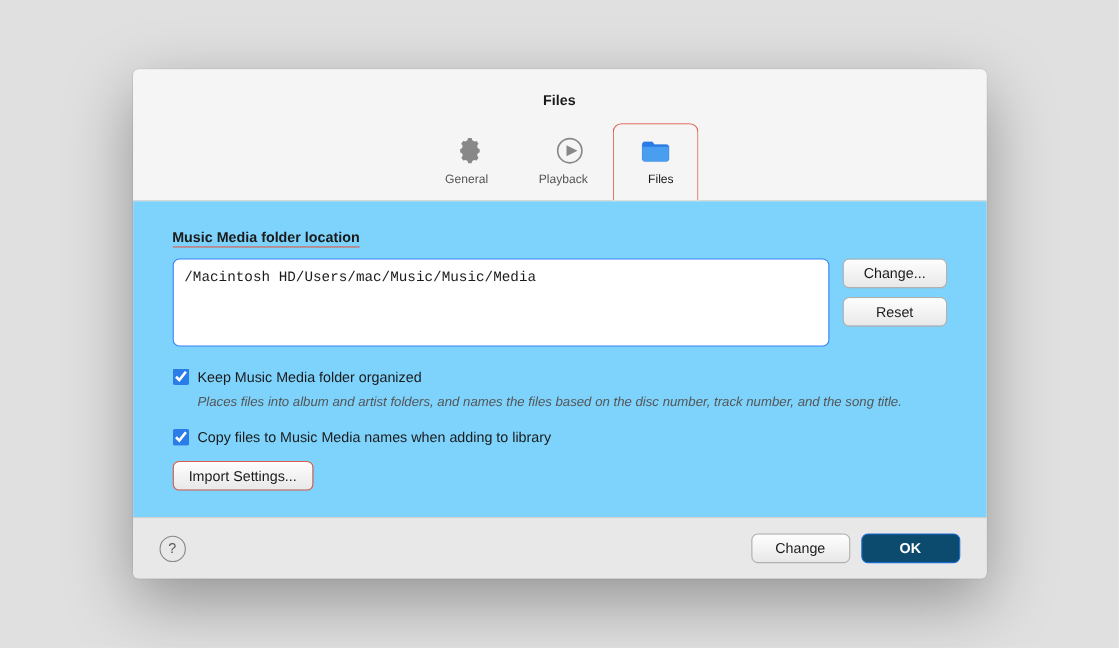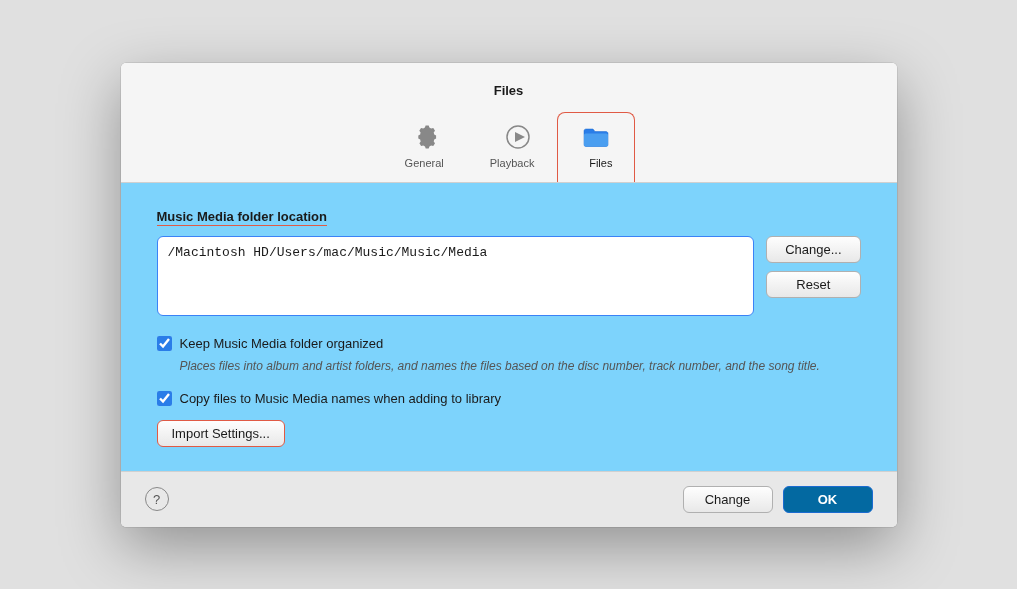--- a/index.html
+++ b/index.html
@@ -116,21 +116,21 @@
       border-radius: 6px;
       font-size: 13px;
       cursor: pointer;
       border: 1px solid #b0b0b0;
       background: linear-gradient(to bottom, #fefefe, #e8e8e8);
       color: #1a1a1a;
       min-width: 90px;
       text-align: center;
     }
     .btn-primary {
-      background: #0369a1;
+      background: #0c4a6e;
       border: 1px solid #1a6bd0;
       color: #fff;
       font-weight: 600;
     }
     .checkbox-row {
       display: flex;
       align-items: flex-end;
       gap: 8px;
       margin-bottom: 6px;
     }

